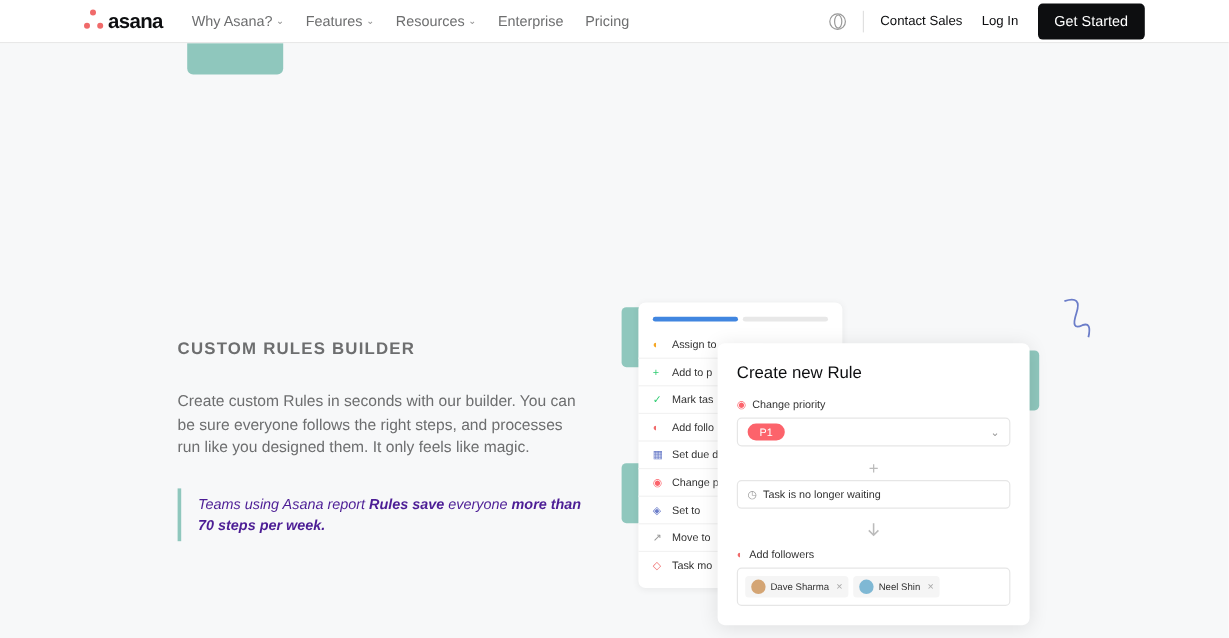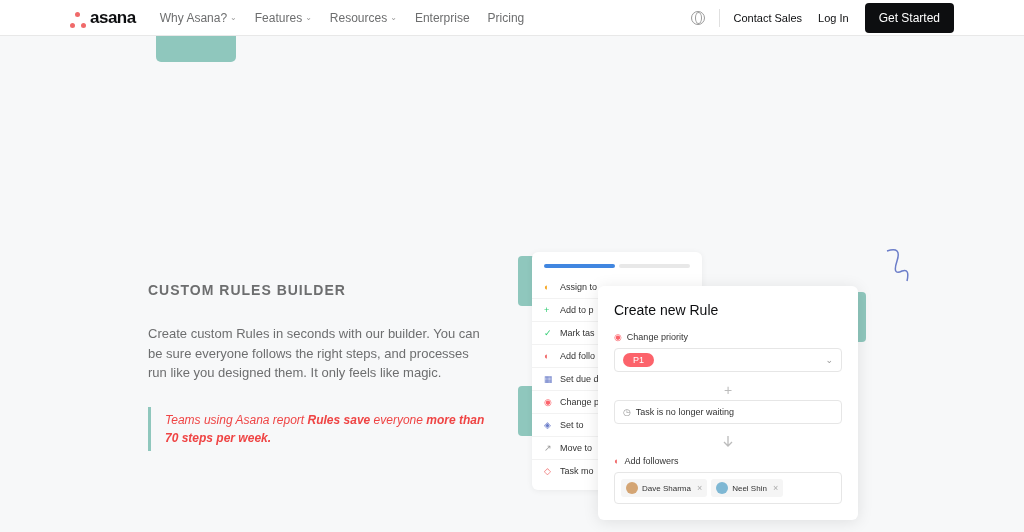--- a/index.html
+++ b/index.html
@@ -1,18 +1,18 @@
 <!DOCTYPE html>
 <html><head>
 <meta charset="utf-8">
 <style>
 *{margin:0;padding:0;box-sizing:border-box;font-family:-apple-system,BlinkMacSystemFont,'Segoe UI',Helvetica,Arial,sans-serif}
 body{background:#fff;width:1024px;height:532px;overflow:hidden}
 .header{height:36px;display:flex;align-items:center;padding:0 70px;border-bottom:1px solid #e8e8e8;background:#fff;position:relative;z-index:10}
-.logo{display:flex;align-items:flex-end;gap:4px;margin-right:24px}
+.logo{display:flex;align-items:flex-start;gap:4px;margin-right:24px}
 .logo-dots{width:16px;height:16px;position:relative}
 .logo-dots span{position:absolute;width:5px;height:5px;border-radius:50%;background:#f06a6a}
 .logo-dots span:nth-child(1){top:0;left:5px}
 .logo-dots span:nth-child(2){bottom:0;left:0}
 .logo-dots span:nth-child(3){bottom:0;right:0}
 .logo-text{font-size:17px;font-weight:600;color:#0d0e10;letter-spacing:-0.5px}
 .nav{display:flex;gap:18px}
 .nav-item{font-size:12px;color:#6d6e6f;display:flex;align-items:center;gap:3px;cursor:pointer}
 .chevron{font-size:8px;color:#999}
 .spacer{flex:1}
@@ -20,21 +20,21 @@
 .globe::before{content:'';position:absolute;top:0;bottom:0;left:50%;width:5px;margin-left:-3px;border:1px solid #999;border-radius:50%}
 .divider{width:1px;height:18px;background:#e0e0e0;margin-right:14px}
 .header-link{font-size:11px;color:#0d0e10;margin-right:16px;cursor:pointer}
 .cta{background:#0d0e10;color:#fff;font-size:12px;font-weight:500;padding:8px 14px;border-radius:4px;cursor:pointer}
 .page{background:#f7f8f9;height:496px;position:relative}
 .green-tab{position:absolute;top:-6px;left:156px;width:80px;height:32px;background:#8fc7bd;border-radius:5px}
 .content{position:absolute;left:148px;top:246px;width:340px}
 .eyebrow{font-size:14px;font-weight:600;letter-spacing:1px;color:#6d6e6f;text-transform:uppercase;margin-bottom:26px}
 .heading{font-size:28px;font-weight:500;color:#0d0e10;margin-bottom:18px;letter-spacing:-0.5px}
 .body-text{font-size:13px;line-height:1.5;color:#6d6e6f;margin-bottom:24px}
-.quote{border-left:3px solid #8fc7bd;padding:4px 0 4px 14px;font-size:12px;font-style:italic;color:#ef4444;line-height:1.5}
+.quote{border-left:3px solid #8fc7bd;padding:4px 0 4px 14px;font-size:12px;font-style:italic;color:#4c1d95;line-height:1.5}
 .quote strong{font-weight:600}
 .illustration{position:absolute;left:522px;top:180px;width:480px;height:352px}
 .squiggle{position:absolute;top:30px;right:90px;width:30px;height:40px}
 .back-panel{position:absolute;top:36px;left:10px;width:170px;background:#fff;border-radius:6px;box-shadow:0 1px 6px rgba(0,0,0,0.06);padding:8px 0}
 .tab-bar{display:flex;gap:4px;padding:4px 12px 8px}
 .tab-pill{height:4px;border-radius:2px;flex:1;background:#e8e8e8}
 .tab-pill.active{background:#4186e0}
 .action-row{display:flex;align-items:center;gap:6px;padding:6px 12px;font-size:9px;color:#333;border-bottom:1px solid #f2f2f2}
 .action-row:last-child{border-bottom:none}
 .icon{width:10px;height:10px;display:inline-block;flex-shrink:0}

